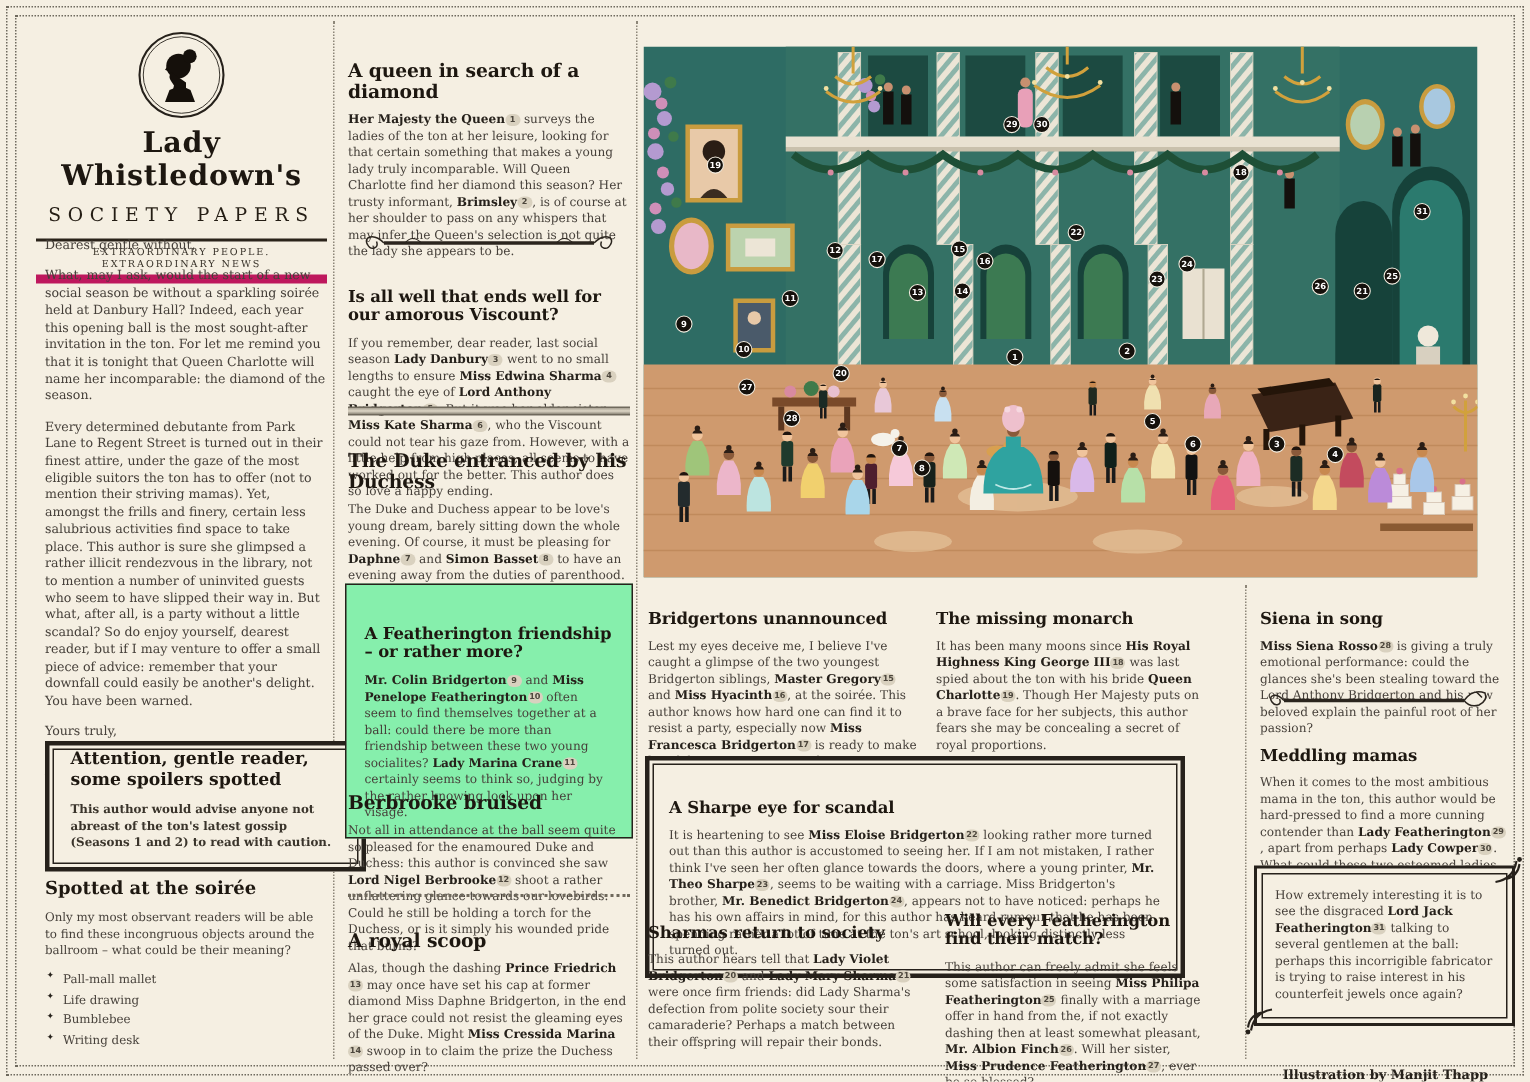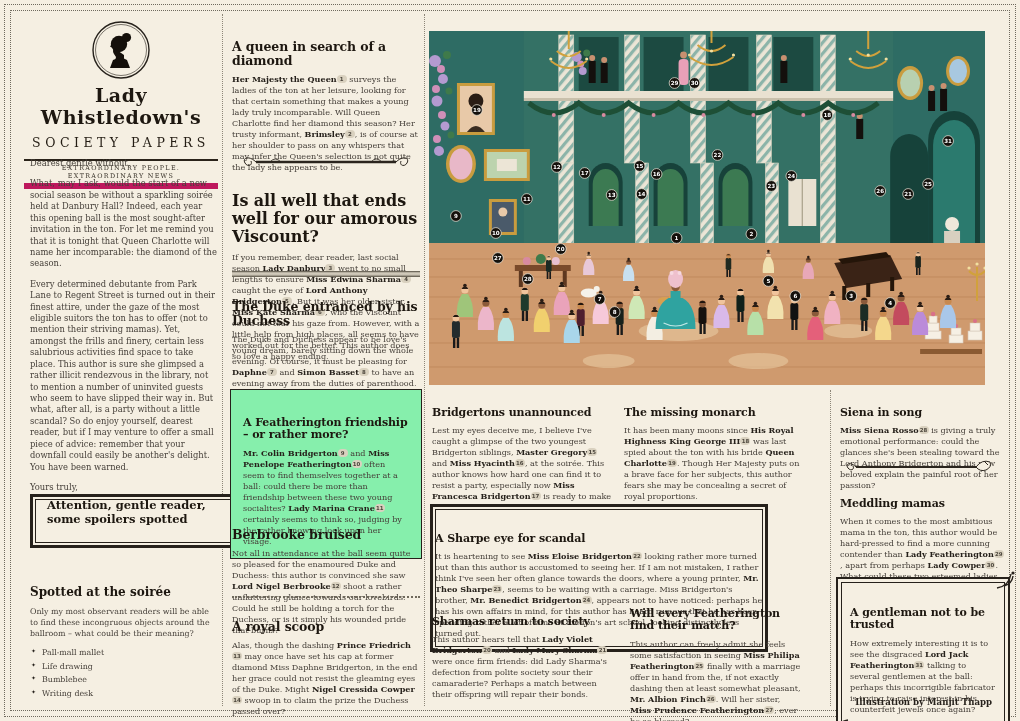--- a/index.html
+++ b/index.html
@@ -53,21 +53,21 @@
   .article h3.sm{font-size:11px}
   .article .bt{margin:0;font-size:8.1px;line-height:1.36;color:#46403a}
   .article .bt b{color:#26211b}
   .nb{display:inline-block;min-width:8px;height:8px;padding:0 1px;border-radius:6px;background:#d9d1bf;
       color:#4c463c;font-size:5.4px;line-height:8.2px;text-align:center;vertical-align:1px;
       font-family:"DejaVu Sans",sans-serif;font-weight:700}
   .divider{position:absolute}
   .rule-bar{height:4px;background:linear-gradient(#a9a294,#ddd6c6,#8f897b);border-top:1px solid #6f695c;border-bottom:1px solid #6f695c}
   .rule-dotted{border-top:2px dotted #6f695c}
 
-  #credit{position:absolute;right:28px;top:697px;font-size:8.6px;font-weight:700;color:#26211b}
+  #credit{position:absolute;right:28px;top:712px;font-size:8.6px;font-weight:700;color:#26211b}
 
   
   #illustration{position:absolute;left:429px;top:31px;width:556px;height:354px}
   #illustration svg{display:block;width:100%;height:100%}
 </style>
 </head>
 <body>
 
 <div class="frame" id="frame-outer"></div>
 <div class="frame" id="frame-inner"></div>
@@ -95,20 +95,21 @@
 <section id="letter">
   <p class="lt">Dearest gentle without,</p>
   <p class="lt">What, may I ask, would the start of a new social season be without a sparkling soirée held at Danbury Hall? Indeed, each year this opening ball is the most sought-after invitation in the ton. For let me remind you that it is tonight that Queen Charlotte will name her incomparable: the diamond of the season.</p>
   <p class="lt">Every determined debutante from Park Lane to Regent Street is turned out in their finest attire, under the gaze of the most eligible suitors the ton has to offer (not to mention their striving mamas). Yet, amongst the frills and finery, certain less salubrious activities find space to take place. This author is sure she glimpsed a rather illicit rendezvous in the library, not to mention a number of uninvited guests who seem to have slipped their way in. But what, after all, is a party without a little scandal? So do enjoy yourself, dearest reader, but if I may venture to offer a small piece of advice: remember that your downfall could easily be another's delight. You have been warned.</p>
   <p class="lt" style="margin-bottom:0">Yours truly,</p>
   <div id="signature">Lady Whistledown</div>
 </section>
 
 <aside id="spoilerbox" class="box-double">
   <h3>Attention, gentle reader, some spoilers spotted</h3>
+  <p>This author would advise anyone not abreast of the ton's latest gossip (Seasons 1 and 2) to read with caution.</p>
 </aside>
 
 <section id="spotted">
   <h3>Spotted at the soirée</h3>
   <p class="intro">Only my most observant readers will be able to find these incongruous objects around the ballroom – what could be their meaning?</p>
   <div class="spot-cols">
     <ul>
         <li>Pall-mall mallet</li>
         <li>Life drawing</li>
         <li>Bumblebee</li>
@@ -124,21 +125,21 @@
 
 <div class="divider" style="left:240px;top:153px;width:172px;height:18px">
   <svg width="172" height="18" viewBox="0 0 172 18">
     <path d="M16 9 H156" stroke="#2b251e" stroke-width="2.4"></path>
     <path d="M16 9 C9 2 2 5 5 10 C7 14 13 13 11 8 M156 9 C163 2 170 5 167 10 C165 14 159 13 161 8" stroke="#2b251e" fill="none" stroke-width="1"></path>
     <path d="M30 9 q5 -6 11 0 M131 9 q5 -6 11 0" stroke="#2b251e" fill="none" stroke-width="0.8"></path>
   </svg>
 </div>
 
 <section class="article" style="left:232px;top:176px;width:188px">
-  <h3 style="font-size:16px">Is all well that ends well for our amorous Viscount?</h3>
+  <h3 style="font-size:11px">Is all well that ends well for our amorous Viscount?</h3>
   <p class="bt">If you remember, dear reader, last social season <b>Lady Danbury</b><span class="nb">3</span> went to no small lengths to ensure <b>Miss Edwina Sharma</b><span class="nb">4</span> caught the eye of <b>Lord Anthony Bridgerton</b><span class="nb">5</span>. But it was her older sister, <b>Miss Kate Sharma</b><span class="nb">6</span>, who the Viscount could not tear his gaze from. However, with a little help from high places, all seems to have worked out for the better. This author does so love a happy ending.</p>
 </section>
 
 <div class="divider rule-bar" style="left:232px;top:271px;width:188px"></div>
 
 <section class="article" style="left:232px;top:284px;width:188px">
   <h3>The Duke entranced by his Duchess</h3>
   <p class="bt">The Duke and Duchess appear to be love's young dream, barely sitting down the whole evening. Of course, it must be pleasing for <b>Daphne</b><span class="nb">7</span> and <b>Simon Basset</b><span class="nb">8</span> to have an evening away from the duties of parenthood. Although, this author has heard that our contented couple are rather committed to the act of siring offspring: could another infant lord or lady be on their way?</p>
 </section>
 
@@ -149,34 +150,34 @@
 
 <section class="article" style="left:232px;top:512px;width:188px">
   <h3>Berbrooke bruised</h3>
   <p class="bt">Not all in attendance at the ball seem quite so pleased for the enamoured Duke and Duchess: this author is convinced she saw <b>Lord Nigel Berbrooke</b><span class="nb">12</span> shoot a rather unflattering glance towards our lovebirds. Could he still be holding a torch for the Duchess, or is it simply his wounded pride that burns?</p>
 </section>
 
 <div class="divider rule-dotted" style="left:232px;top:596px;width:188px"></div>
 
 <section class="article" style="left:232px;top:604px;width:188px">
   <h3>A royal scoop</h3>
-  <p class="bt">Alas, though the dashing <b>Prince Friedrich</b><span class="nb">13</span> may once have set his cap at former diamond Miss Daphne Bridgerton, in the end her grace could not resist the gleaming eyes of the Duke. Might <b>Nigel Cressida Cowper</b><span class="nb">14</span> swoop in to claim the prize the Duchess passed over?</p>
+  <p class="bt">Alas, though the dashing <b>Prince Friedrich</b><span class="nb">13</span> may once have set his cap at former diamond Miss Daphne Bridgerton, in the end her grace could not resist the gleaming eyes of the Duke. Might <b>Miss Cressida Marina</b><span class="nb">14</span> swoop in to claim the prize the Duchess passed over?</p>
 </section>
 
 <section class="article" style="left:432px;top:391px;width:182px">
   <h3 class="sm">Bridgertons unannounced</h3>
   <p class="bt">Lest my eyes deceive me, I believe I've caught a glimpse of the two youngest Bridgerton siblings, <b>Master Gregory</b><span class="nb">15</span> and <b>Miss Hyacinth</b><span class="nb">16</span>, at the soirée. This author knows how hard one can find it to resist a party, especially now <b>Miss Francesca Bridgerton</b><span class="nb">17</span> is ready to make her debut into society, yet these young guests would be prudent to await their own social season before stepping out at such events.</p>
 </section>
 
 <section class="article" style="left:624px;top:391px;width:180px">
   <h3 class="sm">The missing monarch</h3>
   <p class="bt">It has been many moons since <b>His Royal Highness King George III</b><span class="nb">18</span> was last spied about the ton with his bride <b>Queen Charlotte</b><span class="nb">19</span>. Though Her Majesty puts on a brave face for her subjects, this author fears she may be concealing a secret of royal proportions.</p>
 </section>
 
-<section class="article box-double" style="left:430px;top:504px;width:328px;padding:10px 2px">
+<section class="article box-double" style="left:430px;top:504px;width:328px;padding:10px 13px">
   <h3 class="sm">A Sharpe eye for scandal</h3>
   <p class="bt">It is heartening to see <b>Miss Eloise Bridgerton</b><span class="nb">22</span> looking rather more turned out than this author is accustomed to seeing her. If I am not mistaken, I rather think I've seen her often glance towards the doors, where a young printer, <b>Mr. Theo Sharpe</b><span class="nb">23</span>, seems to be waiting with a carriage. Miss Bridgerton's brother, <b>Mr. Benedict Bridgerton</b><span class="nb">24</span>, appears not to have noticed: perhaps he has his own affairs in mind, for this author has heard rumour that he has been spending rather a lot of time at the ton's art school, looking distinctly less turned out.</p>
 </section>
 
 <section class="article" style="left:432px;top:600px;width:184px">
   <h3 class="sm">Sharmas return to society</h3>
   <p class="bt">This author hears tell that <b>Lady Violet Bridgerton</b><span class="nb">20</span> and <b>Lady Mary Sharma</b><span class="nb">21</span> were once firm friends: did Lady Sharma's defection from polite society sour their camaraderie? Perhaps a match between their offspring will repair their bonds.</p>
 </section>
 
 <section class="article" style="left:630px;top:592px;width:174px">
@@ -204,21 +205,20 @@
 
 <section class="article box-fancy" style="left:836px;top:577px;width:146px;padding:12px 12px 14px">
   <svg class="corner" style="right:-8px;top:-9px" viewBox="0 0 22 22">
     <path d="M3 18 q12 -2 14 -14 M10 16 q8 -2 9 -10" stroke="#26211b" fill="none" stroke-width="1.4"></path>
     <circle cx="19" cy="3" r="1.6" fill="#26211b"></circle>
   </svg>
   <svg class="corner" style="left:-9px;bottom:-9px" viewBox="0 0 22 22">
     <path d="M19 4 q-12 2 -14 14 M12 6 q-8 2 -9 10" stroke="#26211b" fill="none" stroke-width="1.4"></path>
     <circle cx="3" cy="19" r="1.6" fill="#26211b"></circle>
   </svg>
-  <h3 class="sm">A gentleman not to be trusted</h3>
   <p class="bt">How extremely interesting it is to see the disgraced <b>Lord Jack Featherington</b><span class="nb">31</span> talking to several gentlemen at the ball: perhaps this incorrigible fabricator is trying to raise interest in his counterfeit jewels once again?</p>
 </section>
 
 <div id="credit">Illustration by Manjit Thapp</div>
 
 <div id="illustration">
 <svg viewBox="0 0 557 354" preserveAspectRatio="none">
   <defs>
     <pattern id="stripe" width="7" height="7" patternUnits="userSpaceOnUse" patternTransform="rotate(40)">
       <rect width="7" height="7" fill="#ece5d6"></rect>

